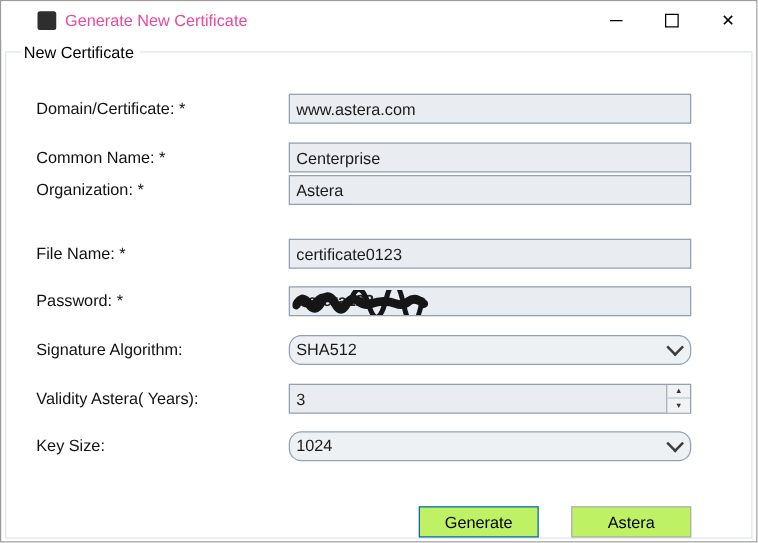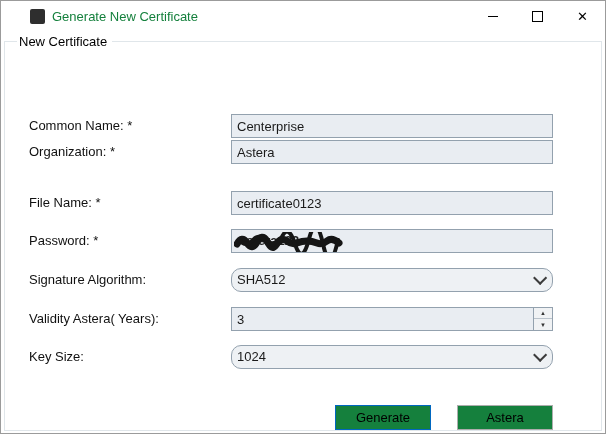--- a/index.html
+++ b/index.html
@@ -5,21 +5,21 @@
   html,body{margin:0;padding:0;background:#d7d7d7;}
   .window{
     position:relative;width:606px;height:434px;box-sizing:border-box;
     background:#ffffff;border:1px solid #9b9b9b;
     font-family:"Liberation Sans","DejaVu Sans",sans-serif;font-size:13px;color:#1a1a1a;
     overflow:hidden;
   }
   
   .titlebar{position:absolute;top:0;left:0;right:0;height:31px;background:#fff;display:flex;align-items:center;}
   .app-icon{width:15px;height:15px;margin-left:29px;background:#2e2e2e;border-radius:2px;flex:0 0 auto;}
-  .title{margin-left:7px;color:#15803d;}
+  .title{margin-left:7px;color:#ec4899;}
   .winbtns{position:absolute;top:0;right:0;height:31px;display:flex;}
   .winbtn{width:45px;height:31px;display:flex;align-items:center;justify-content:center;background:transparent;border:0;cursor:default;padding:0;}
   .min-glyph{display:block;width:10px;height:1px;background:#000;}
   .max-glyph{display:block;width:9px;height:9px;border:1px solid #000;background:transparent;}
   .close-glyph{font-size:13px;line-height:1;color:#000;}
   
   fieldset.group{
     position:absolute;left:3px;right:3px;top:33px;bottom:2px;margin:0;padding:0;
     border:1px solid #e0e6ea;
   }
@@ -42,21 +42,21 @@
   .scribble{position:absolute;left:2px;top:2px;pointer-events:none;}
   
   .spin-wrap{position:absolute;left:230px;top:0;width:322px;height:24px;}
   .spin-wrap input{position:absolute;left:0;top:0;width:322px;height:24px;box-sizing:border-box;background:#e9edf2;border:1px solid #93a1ae;font-family:inherit;font-size:13px;padding:0 24px 0 5px;outline:none;color:#1a1a1a;}
   .spinner{position:absolute;right:1px;top:1px;width:18px;height:22px;display:flex;flex-direction:column;border-left:1px solid #93a1ae;}
   .spinbtn{flex:1 1 50%;display:flex;align-items:center;justify-content:center;background:#f0f2f4;border:0;padding:0;font-size:6px;line-height:1;color:#333;cursor:default;}
   .spinbtn.up{border-bottom:1px solid #b9c2cb;}
   
   .btn{
     position:absolute;top:404px;width:96px;height:25px;box-sizing:border-box;
-    font-family:inherit;font-size:13px;color:#000;background:#15803d;border:1px solid #adadad;cursor:default;
+    font-family:inherit;font-size:13px;color:#000;background:#bef264;border:1px solid #adadad;cursor:default;
   }
   .btn.primary{left:334px;border:1px solid #0067c0;}
   .btn.secondary{left:456px;}
 </style>
 </head>
 <body>
 
 <div class="window">
 
   <div class="titlebar">
@@ -72,20 +72,24 @@
       <button class="winbtn">
         <span class="close-glyph">✕</span>
       </button>
     </div>
   </div>
 
   <fieldset class="group">
     <legend>New Certificate</legend>
   </fieldset>
 
+  <div class="row" style="top:74px">
+    <span class="lbl">Domain/Certificate: *</span>
+    <input class="ctl" type="text" value="www.astera.com" style="">
+  </div>
 
   <div class="row" style="top:113px">
     <span class="lbl">Common Name: *</span>
     <input class="ctl" type="text" value="Centerprise" style="">
   </div>
 
   <div class="row" style="top:139px">
     <span class="lbl">Organization: *</span>
     <input class="ctl" type="text" value="Astera" style="">
   </div>

